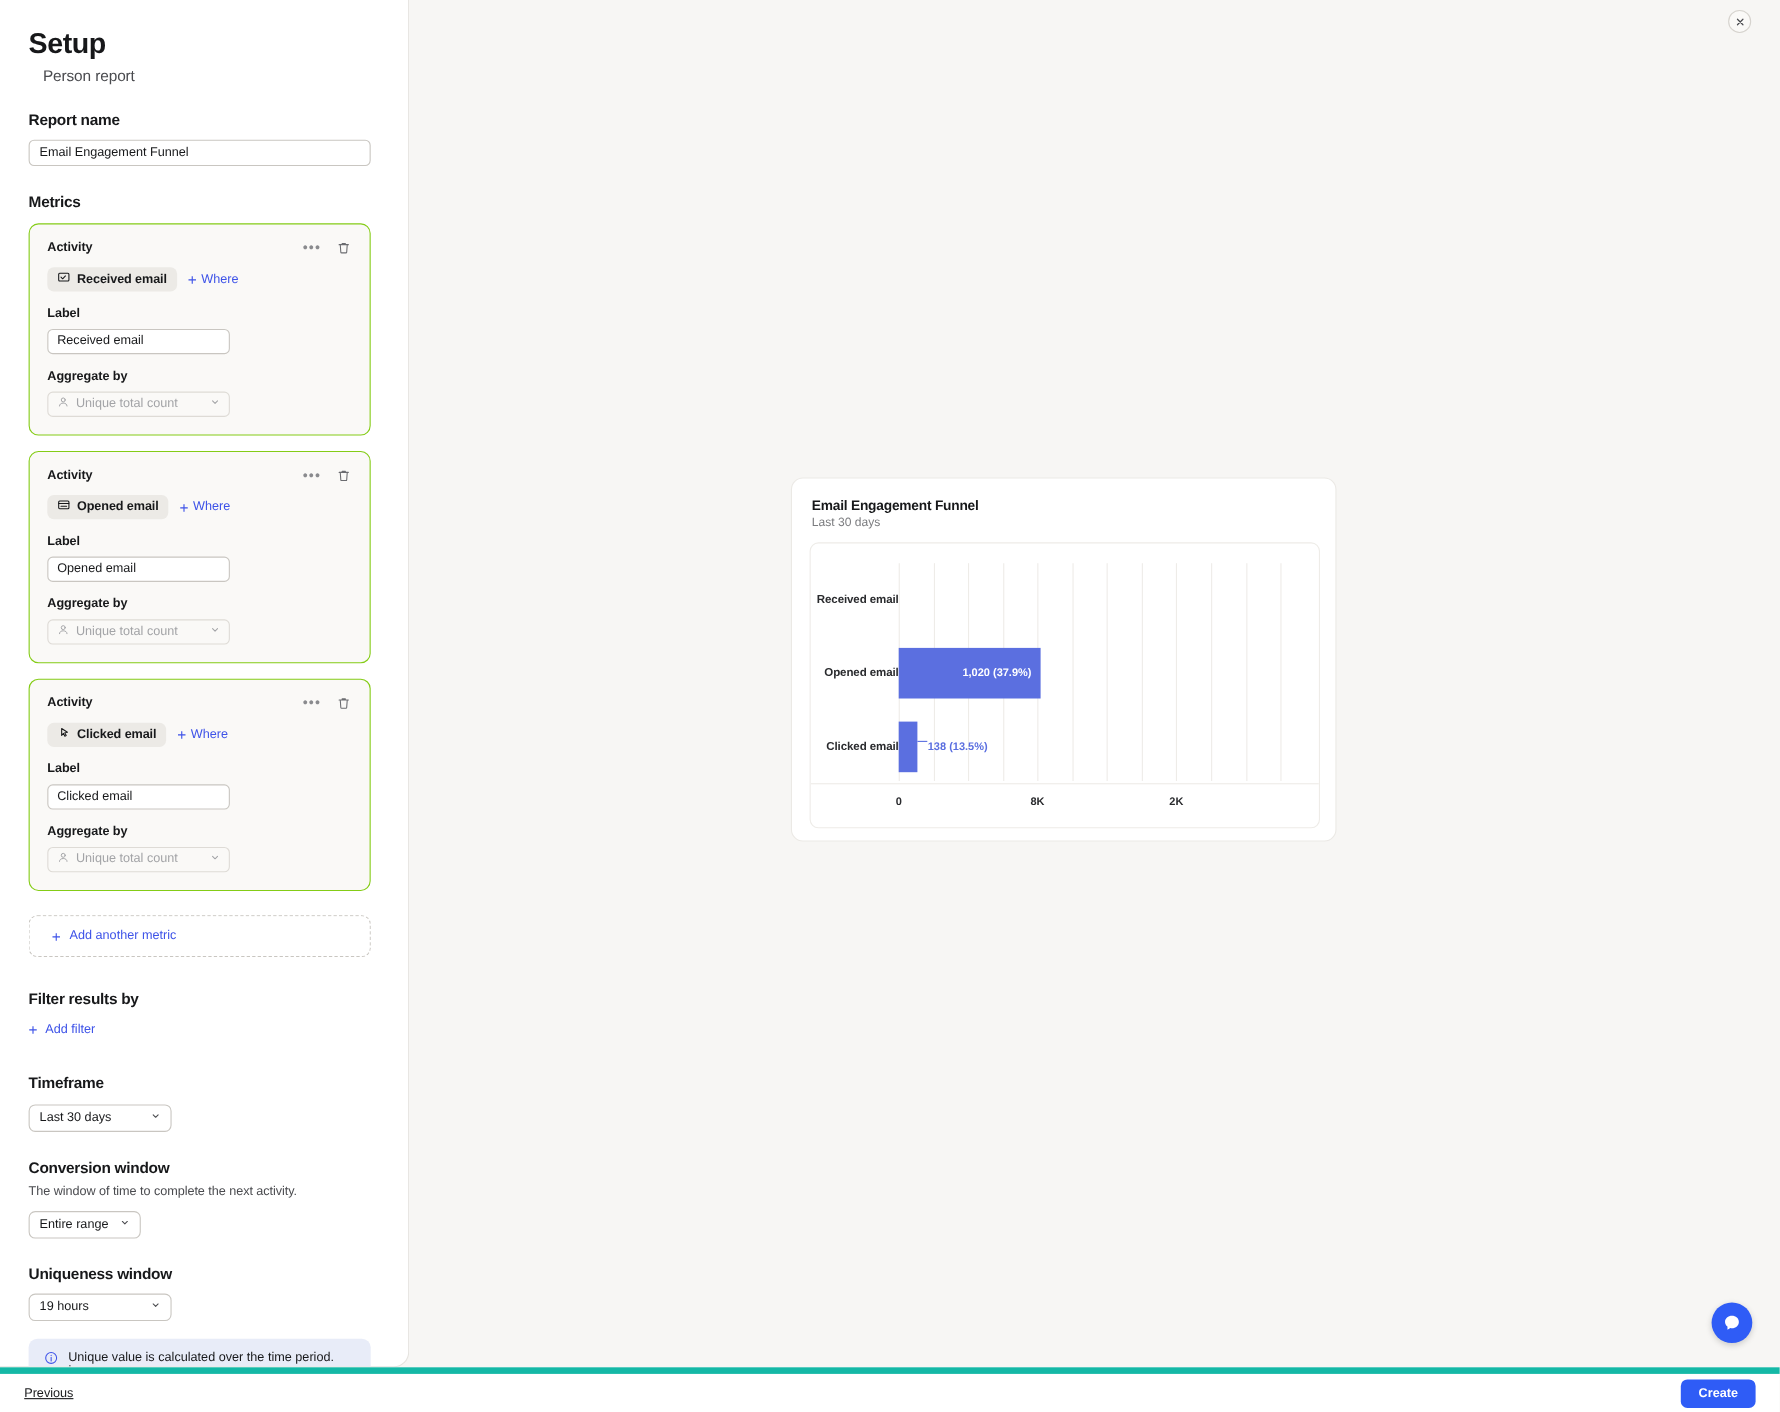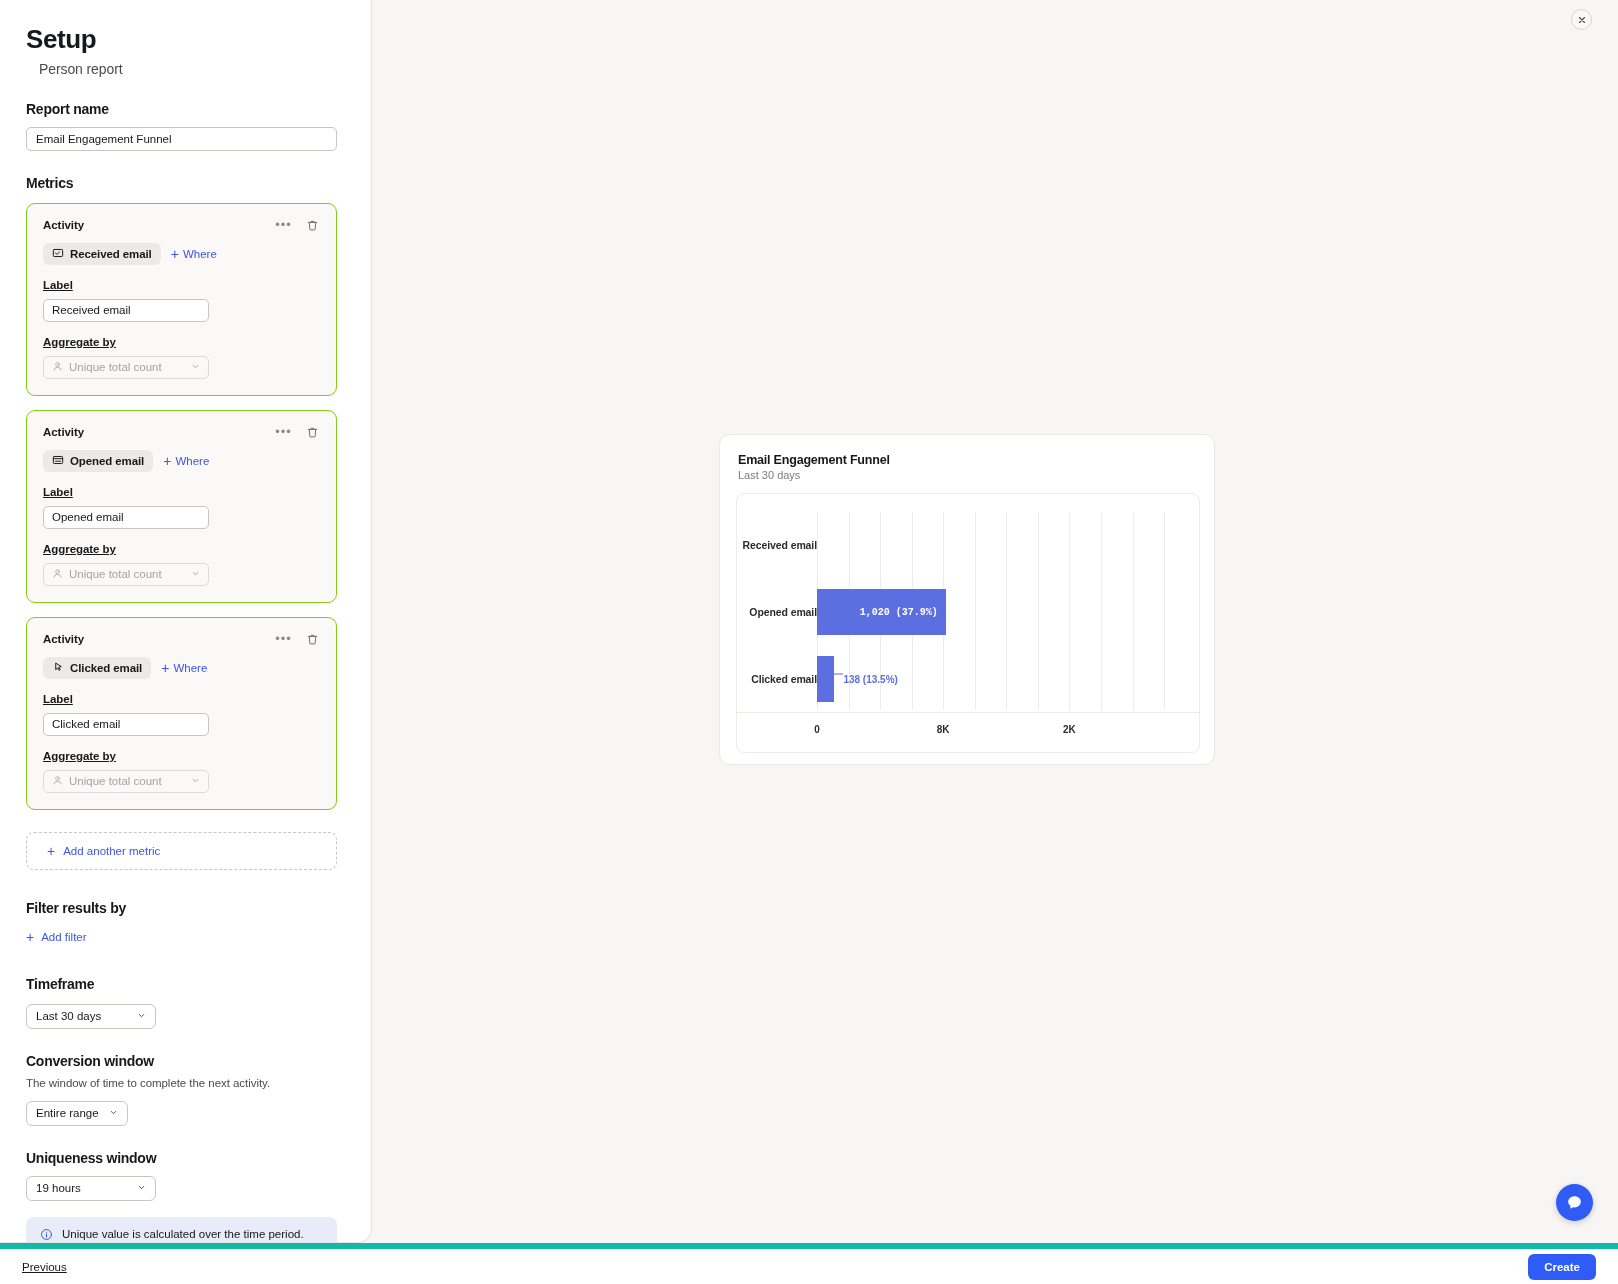--- a/index.html
+++ b/index.html
@@ -53,21 +53,20 @@
     font-weight: 700;
     color: #17181a;
     letter-spacing: -0.25px;
   }
 
   .field-label {
     font-size: 11.5px;
     font-weight: 700;
     color: #17181a;
     letter-spacing: -0.05px;
-    text-decoration: underline;
   }
 
   .text-input {
     display: block;
     width: 311px;
     height: 24px;
     border: 1px solid #c9c6c1;
     border-radius: 5px;
     background: #fff;
     font-family: "Liberation Sans", sans-serif;
@@ -706,21 +705,21 @@
             <div class="gridline" style="left: 363.966px;"></div>
             <div class="gridline" style="left: 395.517px;"></div>
             <div class="gridline" style="left: 427.069px;"></div>
             <div class="axis-base" style="top: 218px;"></div>
             <div class="bar-row" style="top: 28.3333px;">
               <div class="bar-cat-label">Received email</div>
             </div>
             <div class="bar-row" style="top: 95px;">
               <div class="bar-cat-label">Opened email</div>
               <div class="bar" style="left: 80px; width: 128.731px; background: rgb(91, 111, 224);">
-                <span class="bar-value-inside" style="color: rgb(255, 255, 255); font-family: Liberation Mono, monospace;">1,020 (37.9%)</span>
+                <span class="bar-value-inside" style="color: rgb(255, 255, 255);">1,020 (37.9%)</span>
               </div>
             </div>
             <div class="bar-row" style="top: 161.667px;">
               <div class="bar-cat-label">Clicked email</div>
               <div class="bar" style="left: 80px; width: 17.4166px; background: rgb(91, 111, 224);"></div>
               <span class="bar-value-outside" style="left: 97.4166px; color: rgb(91, 111, 224);">
                 <span class="leader" style="background: rgb(91, 111, 224);"></span>
                 <span>138 (13.5%)</span>
               </span>
             </div>

